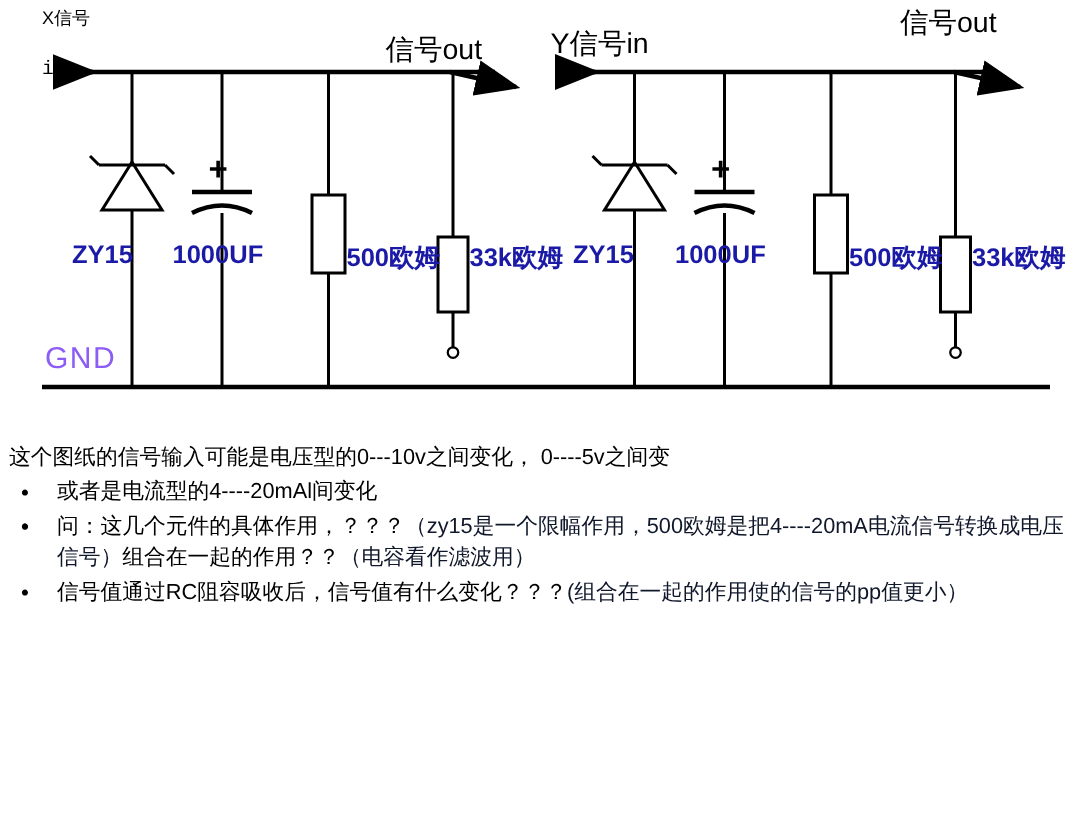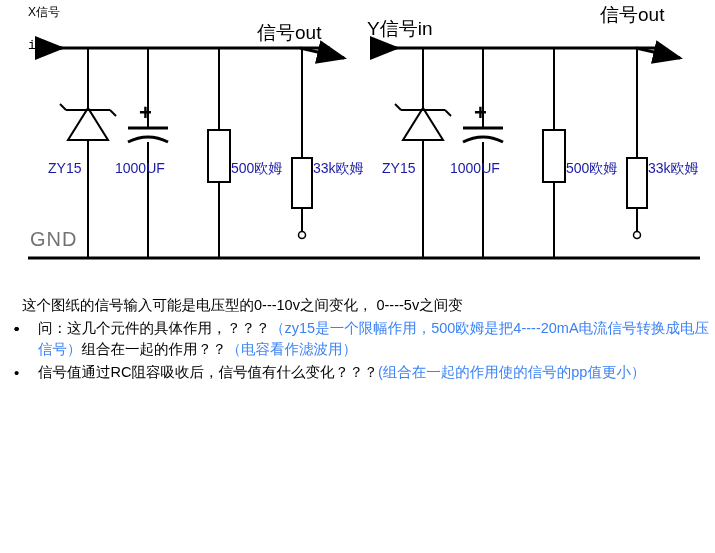--- a/index.html
+++ b/index.html
@@ -33,61 +33,61 @@
     white-space: nowrap;
   }
   .sig-title {
     font-size: 12px;
     color: #000000;
   }
   .sig-sub {
     font-size: 13px;
   }
   .comp-label {
-    font-size: 14px;
-    font-weight: normal;
+    font-size: 17px;
+    font-weight: bold;
     color: #1a1aa6;
   }
   .gnd-label {
     font-size: 20px;
-    color: #737373;
+    color: #8b5cf6;
     letter-spacing: 1px;
   }
   
   #notes {
     position: absolute;
     left: 0;
     top: 295px;
     width: 715px;
     font-size: 14.5px;
     line-height: 1.45;
     color: #000000;
   }
   #notes .para {
     padding: 0 6px 0 6px;
-    margin: 0 0 2px 16px;
+    margin: 0 0 2px 0;
   }
   #notes ul {
     list-style: none;
     margin: 0;
     padding: 0;
   }
   #notes li {
     position: relative;
     padding-left: 38px;
     margin-bottom: 2px;
   }
   #notes li .bullet {
     position: absolute;
     left: 14px;
     top: 0;
     font-size: 15px;
   }
   .blue {
-    color: #3b82f6;
+    color: #0f172a;
   }
 </style>
 </head>
 <body>
 
 <div id="page">
 
   <div id="schematic">
 
     <svg width="715" height="288" viewBox="0 0 715 288">
@@ -175,20 +175,21 @@
     <div class="lbl gnd-label" style="left:30px; top:228px;">GND</div>
   </div>
 
   <div id="notes">
 
     <div class="para">这个图纸的信号输入可能是电压型的0---10v之间变化，  0----5v之间变</div>
 
     <ul>
       <li>
         <span class="bullet">•</span>
+        <span>    或者是电流型的4----20mAl间变化</span>
       </li>
       <li>
         <span class="bullet">•</span>
       </li>
       <li>
         <span class="bullet">•</span>
         <span>问：这几个元件的具体作用，？？？</span><span class="blue">（zy15是一个限幅作用，500欧姆是把</span><span class="blue">4----20mA电流信号转换成电压信号）</span><span>组合在一起的作用？？</span><span class="blue">（电容看作滤波用）</span>
       </li>
       <li>
         <span class="bullet">•</span>

